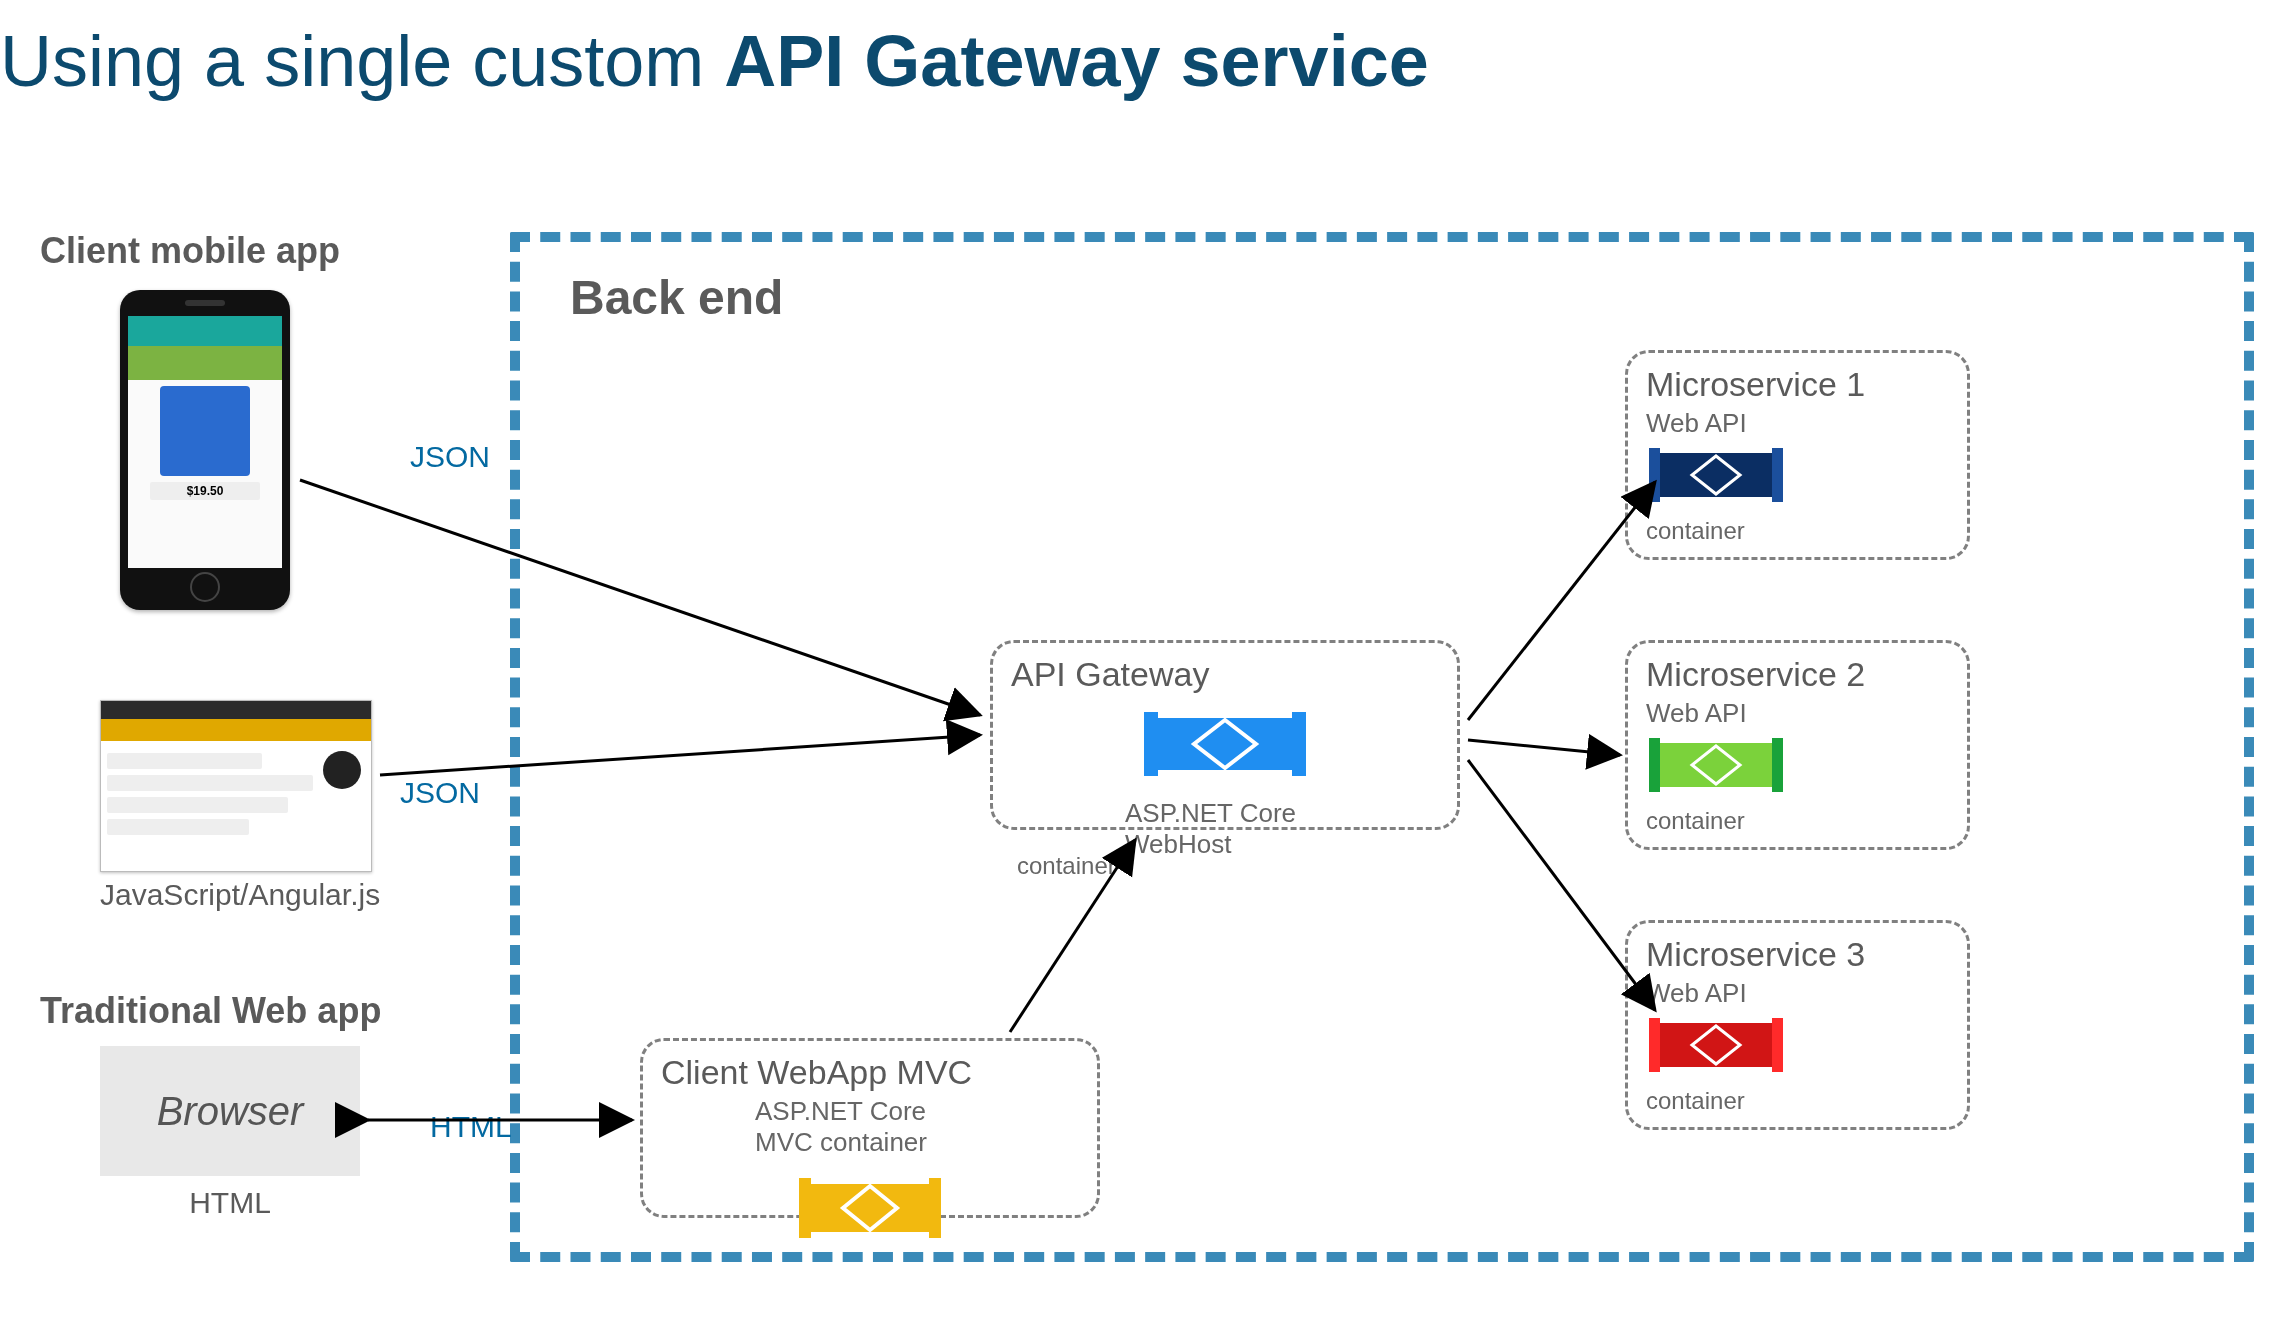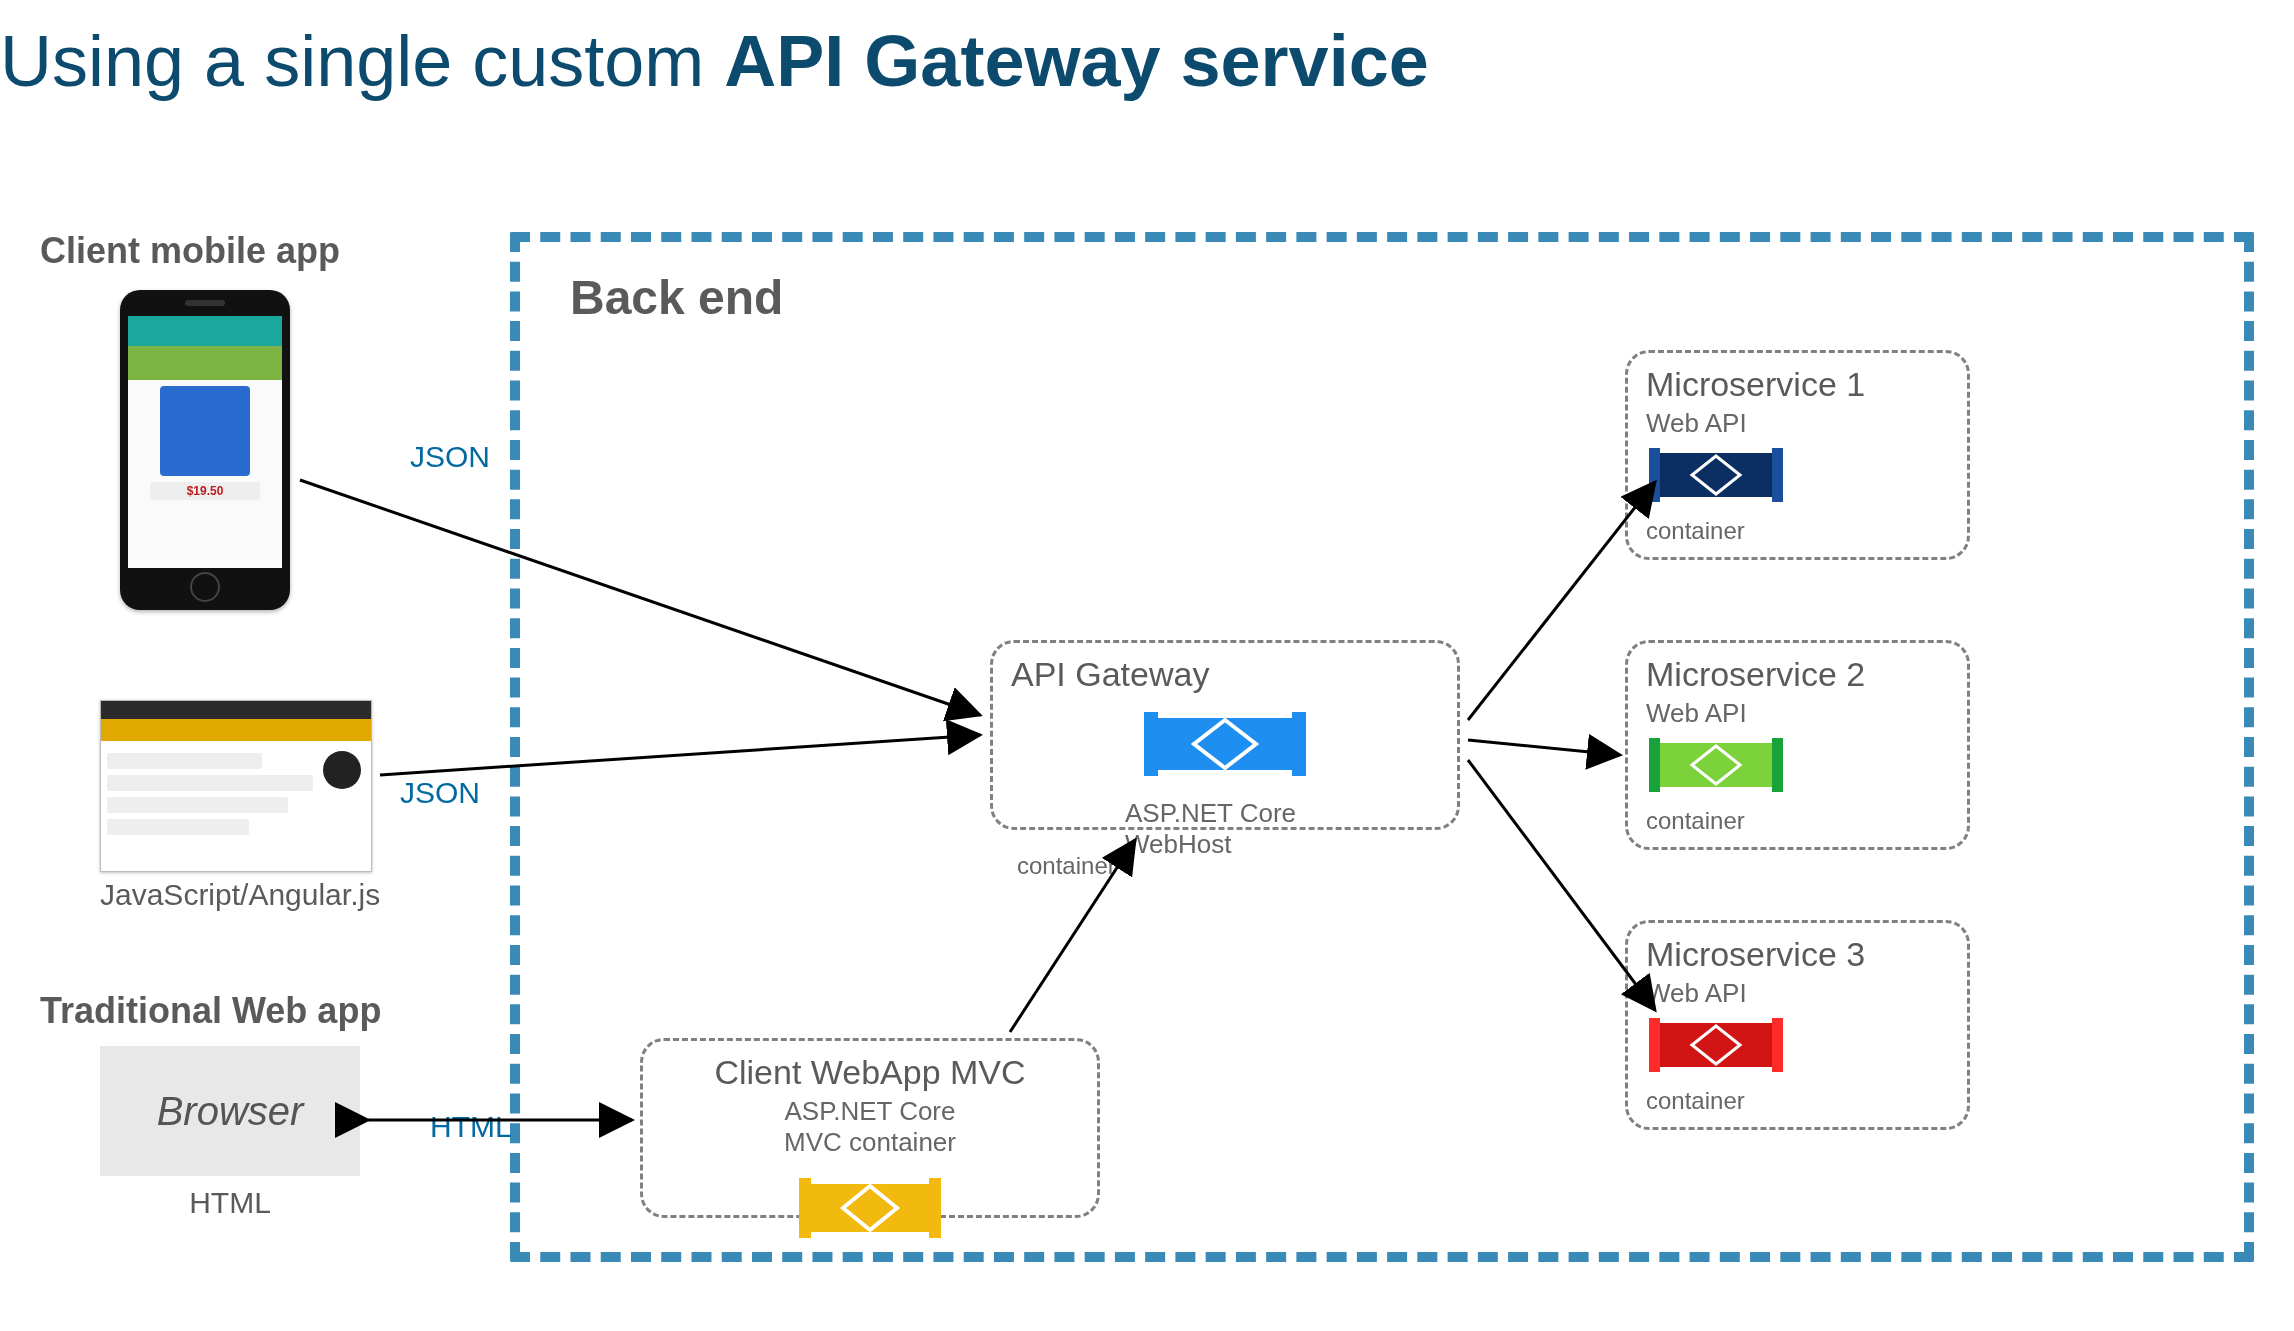--- a/index.html
+++ b/index.html
@@ -86,21 +86,21 @@
   }
   .phone .topbar { height: 30px; background: #1aa79c; }
   .phone .greenband { height: 34px; background: #7cb342; }
   .phone .prod {
     margin: 6px auto 0; width: 90px; height: 90px;
     background: #2a6bcf; border-radius: 4px;
   }
   .phone .price {
     margin: 6px auto 0; width: 110px; height: 18px;
     background: #eee; border-radius: 2px;
-    font-size: 12px; text-align: center; line-height: 18px; color:#b91c1c; font-weight:600;
+    font-size: 12px; text-align: center; line-height: 18px; color:#000000; font-weight:600;
   }
 
   
   .browser {
     position: absolute;
     width: 270px; height: 170px;
     background: #fff;
     border: 1px solid #bbb;
     box-shadow: 0 1px 3px rgba(0,0,0,.25);
   }
@@ -223,21 +223,21 @@
         <rect x="4" y="14" width="14" height="64" fill="#1f8ef1"></rect>
         <rect x="152" y="14" width="14" height="64" fill="#1f8ef1"></rect>
         <rect x="18" y="20" width="134" height="52" fill="#1f8ef1"></rect>
         <polygon points="85,22 116,46 85,70 54,46" fill="none" stroke="#ffffff" stroke-width="4"></polygon>
       </svg>
       <div class="svc-sub" style="max-width:200px;">ASP.NET Core WebHost</div>
     </div>
     <div class="caption" style="margin-top:-8px; margin-left:6px;">container</div>
   </div>
 
-  <div class="svc" style="left:640px; top:1038px; width:460px; height:180px;text-align:center;">
+  <div class="svc" style="left:640px; top:1038px; width:460px; height:180px;">
     <div class="svc-title">Client WebApp MVC</div>
     <div class="hex-row">
       <div class="svc-sub" style="max-width:230px;">ASP.NET Core MVC container</div>
       <svg width="150" height="84">
         <rect x="4" y="12" width="12" height="60" fill="#f2b90f"></rect>
         <rect x="134" y="12" width="12" height="60" fill="#f2b90f"></rect>
         <rect x="16" y="18" width="118" height="48" fill="#f2b90f"></rect>
         <polygon points="75,20 102,42 75,64 48,42" fill="none" stroke="#ffffff" stroke-width="4"></polygon>
       </svg>
     </div>

